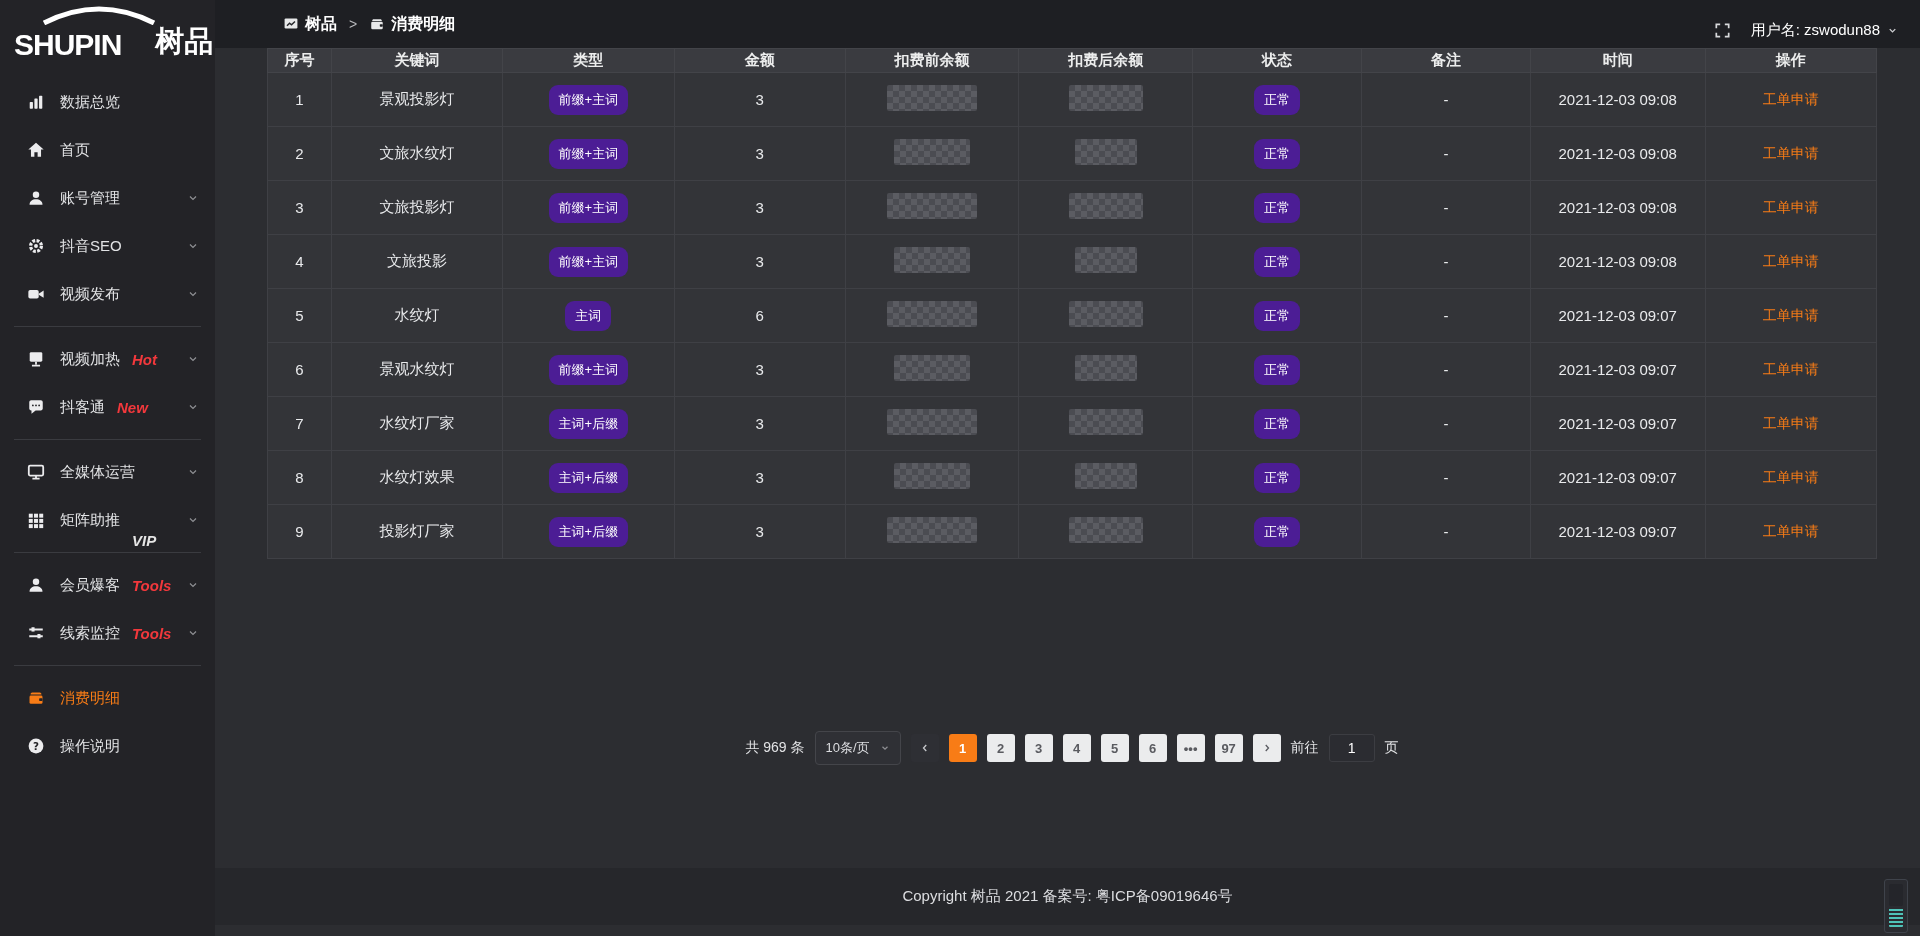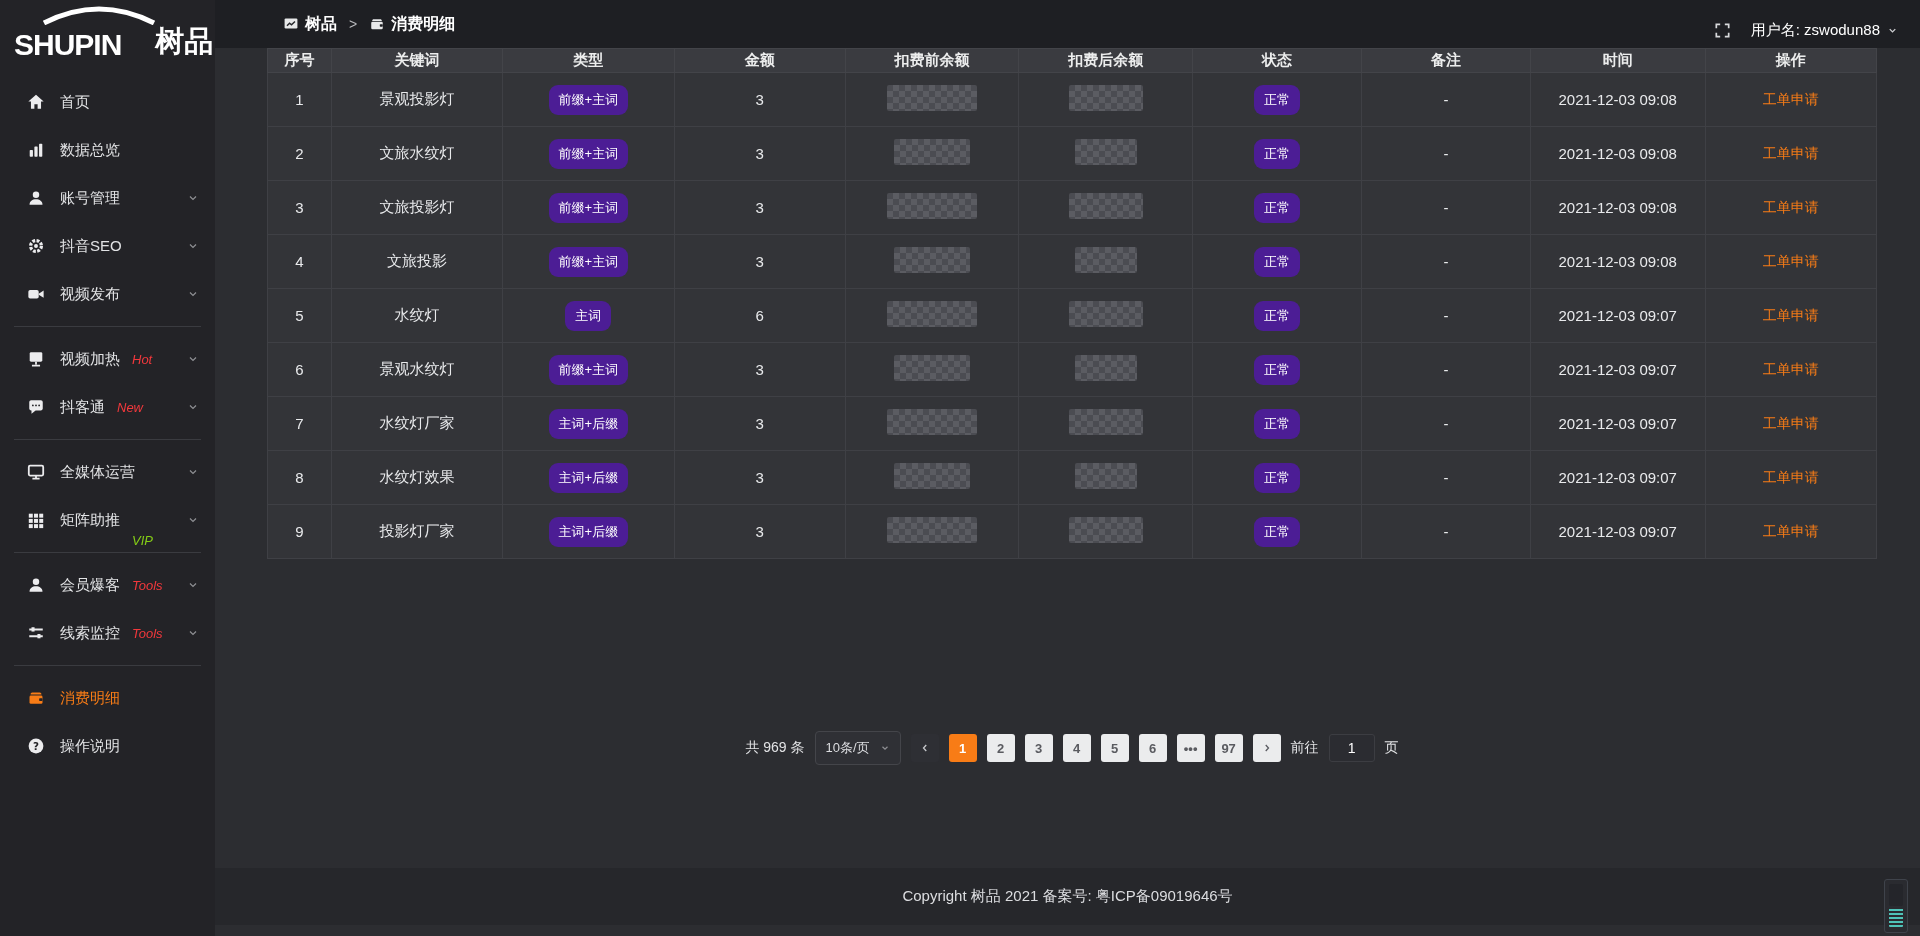--- a/index.html
+++ b/index.html
@@ -10,23 +10,23 @@
   .sidebar { position:absolute; left:0; top:0; bottom:0; width:215px; background:#232327; z-index:3; }
   .logo { position:relative; height:72px; padding-left:14px; display:flex; align-items:flex-end; padding-bottom:10px;gap:27px; }
   .logo-arc { position:absolute; top:5px; left:40px; }
   .logo-en { color:#fff; font-size:30px; font-weight:900; letter-spacing:-1px; }
   .logo-cn { color:#fff; font-size:29px; font-weight:900; margin-left:7px; }
   .menu { margin-top:6px; }
   .menu-item { height:48px; display:flex; align-items:center; padding:0 16px 0 26px;
     color:#e2e3e5; font-size:15px; cursor:pointer; }
   .mi-icon { width:20px; height:20px; margin-right:14px; display:flex; align-items:center;
     justify-content:center; color:#ececee; flex:0 0 auto; }
-  .mi-badge { margin-left:12px; font-style:italic; font-weight:normal; font-size:13px;text-align:center; }
+  .mi-badge { margin-left:12px; font-style:italic; font-weight:bold; font-size:15px;text-align:center; }
   .mi-badge.red { color:#f2383c; }
-  .mi-badge.gold { color:#84cc16;margin-top:40px; }
+  .mi-badge.gold { color:#e5e5e5;margin-top:40px; }
   .mi-chevron { margin-left:auto; color:#8f9094; display:flex; }
   .menu-item.active, .menu-item.active .mi-icon { color:#f87c16; }
   .menu-divider { height:1px; background:#3a3b40; margin:8px 14px; }
 
   
   .topbar { position:absolute; left:215px; right:0; top:0; height:48px; background:#1e1f23;
     display:flex; align-items:center; padding:0 22px 0 68px; }
   .crumbs { display:flex; align-items:center; gap:8px; color:#fff; font-size:16px; font-weight:700; }
   .crumb { display:flex; align-items:center; gap:6px; cursor:pointer; }
   .crumb-sep { color:#b9babd; font-size:14px; font-weight:400; margin:0 4px; }
@@ -95,36 +95,36 @@
     <svg class="logo-arc" width="118" height="20" viewBox="0 0 118 20">
       <path d="M4 18 Q59 -10 114 18" stroke="#fff" stroke-width="5" fill="none"></path>
     </svg>
     <span class="logo-en">SHUPIN</span>
     <span class="logo-cn">树品</span>
   </div>
   <nav class="menu">
 
     <div class="menu-item">
       <span class="mi-icon">
-        <svg width="18" height="18" viewBox="0 0 20 20">
-            <path d="M10 2 L18.5 9.4 H15.6 V17.5 H11.8 V12.4 H8.2 V17.5 H4.4 V9.4 H1.5 Z" fill="currentColor"></path>
-          </svg>
-      </span>
-      <span class="mi-label">首页</span>
-    </div>
-
-    <div class="menu-item">
-      <span class="mi-icon">
         <svg width="18" height="18" viewBox="0 0 20 20" fill="currentColor">
             <rect x="3" y="10" width="3.6" height="7.5" rx="0.8"></rect>
             <rect x="8.2" y="6" width="3.6" height="11.5" rx="0.8"></rect>
             <rect x="13.4" y="3" width="3.6" height="14.5" rx="0.8"></rect>
           </svg>
       </span>
       <span class="mi-label">数据总览</span>
+    </div>
+
+    <div class="menu-item">
+      <span class="mi-icon">
+        <svg width="18" height="18" viewBox="0 0 20 20">
+            <path d="M10 2 L18.5 9.4 H15.6 V17.5 H11.8 V12.4 H8.2 V17.5 H4.4 V9.4 H1.5 Z" fill="currentColor"></path>
+          </svg>
+      </span>
+      <span class="mi-label">首页</span>
     </div>
 
     <div class="menu-item">
       <span class="mi-icon">
         <svg width="18" height="18" viewBox="0 0 20 20" fill="currentColor">
             <circle cx="10" cy="6.3" r="3.6"></circle>
             <path d="M2.8 17.5c0-4 3.2-6.1 7.2-6.1s7.2 2.1 7.2 6.1z"></path>
           </svg>
       </span>
       <span class="mi-label">账号管理</span>

